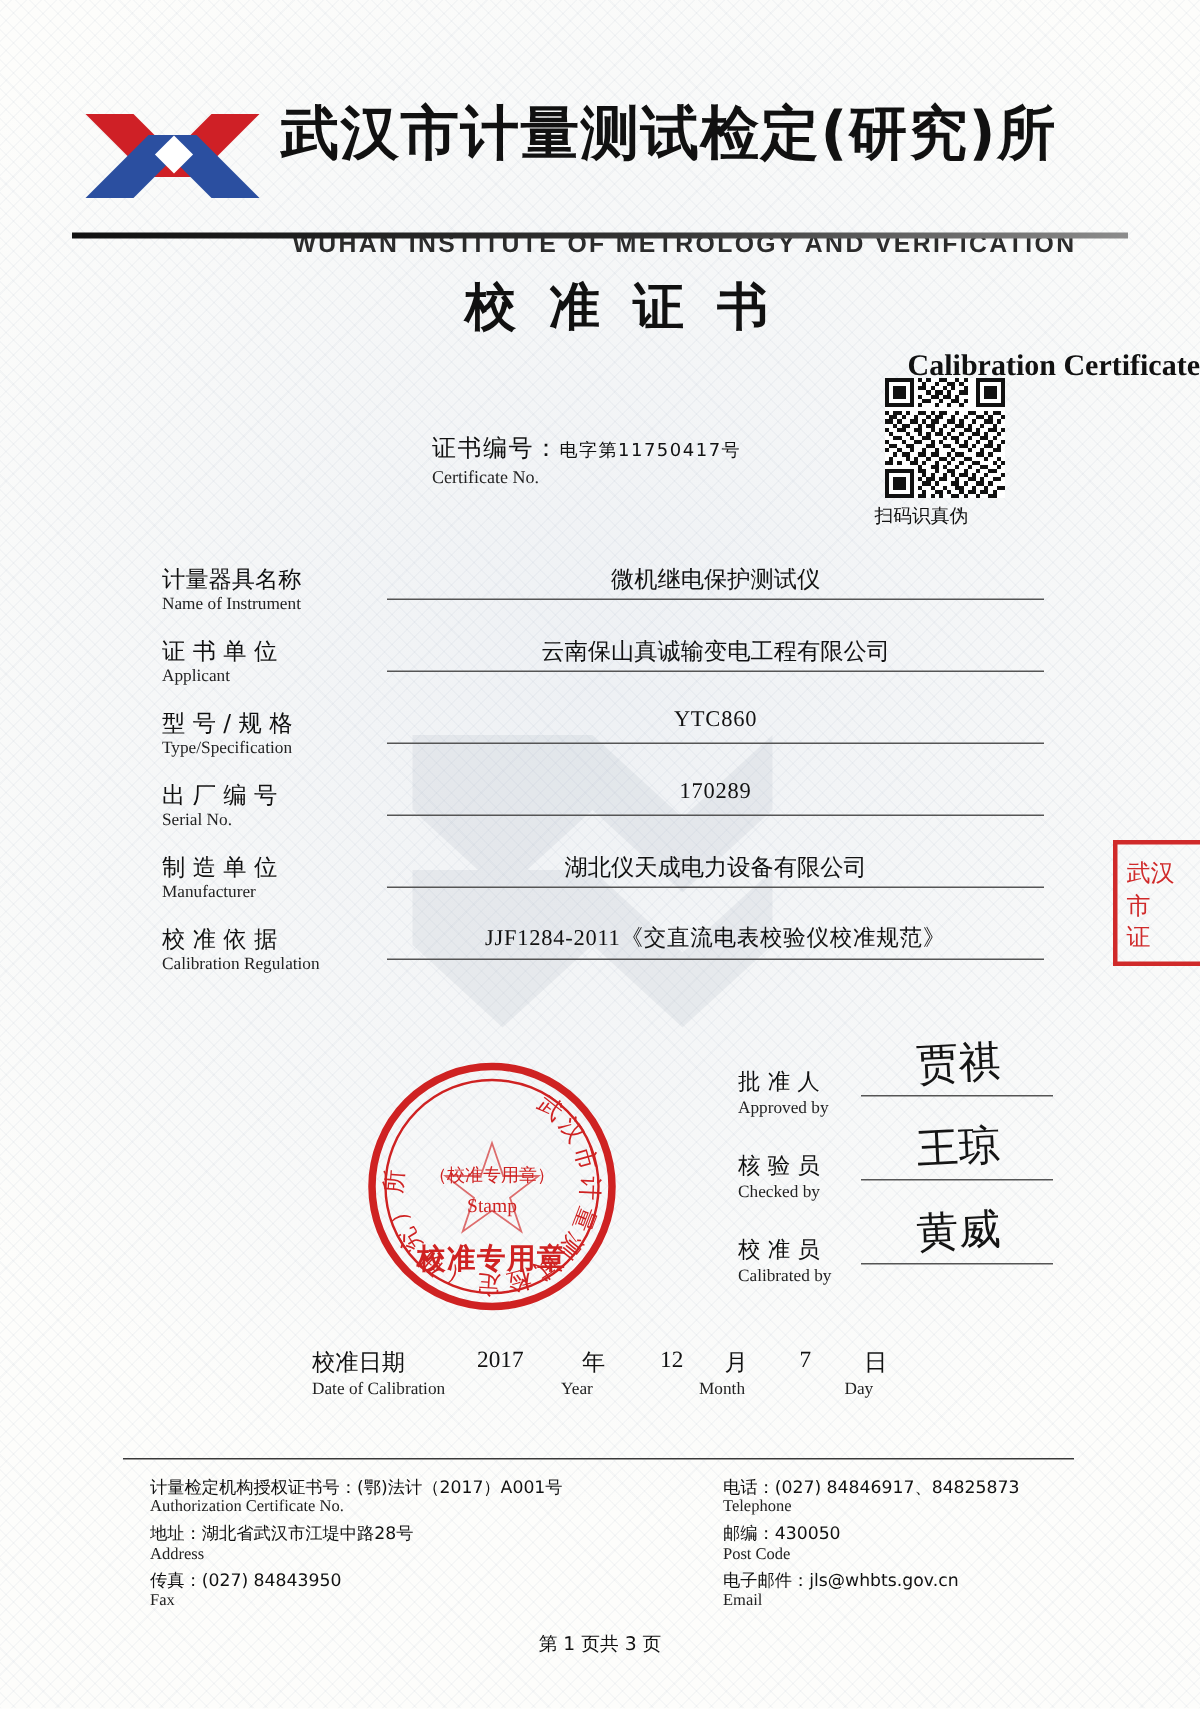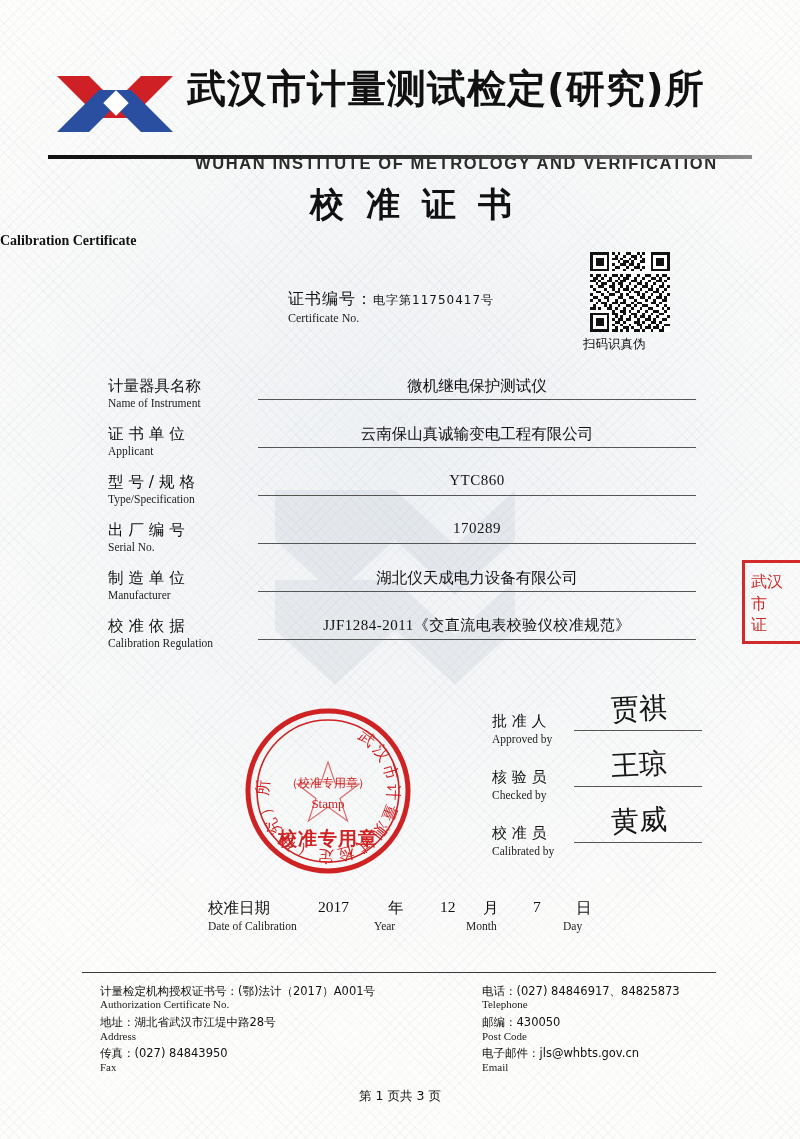--- a/index.html
+++ b/index.html
@@ -100,23 +100,23 @@
     letter-spacing: 22px;
     text-indent: 22px;
     color: #111;
     margin-left: 11px;
   }
   .title-en {
     position: absolute;
     left: 0;
     top: 233px;
     width: 800px;
-    text-align: left;
-    font-family: "Liberation Serif", serif;
-    font-size: 14px;
+    text-align: right;
+    font-family: "Liberation Serif", serif;
+    font-size: 20px;
     font-weight: bold;
     color: #111;
   }
 
   
   .certno-cn {
     position: absolute;
     left: 288px;
     top: 289px;
     font-family: "DejaVu Sans", sans-serif;

